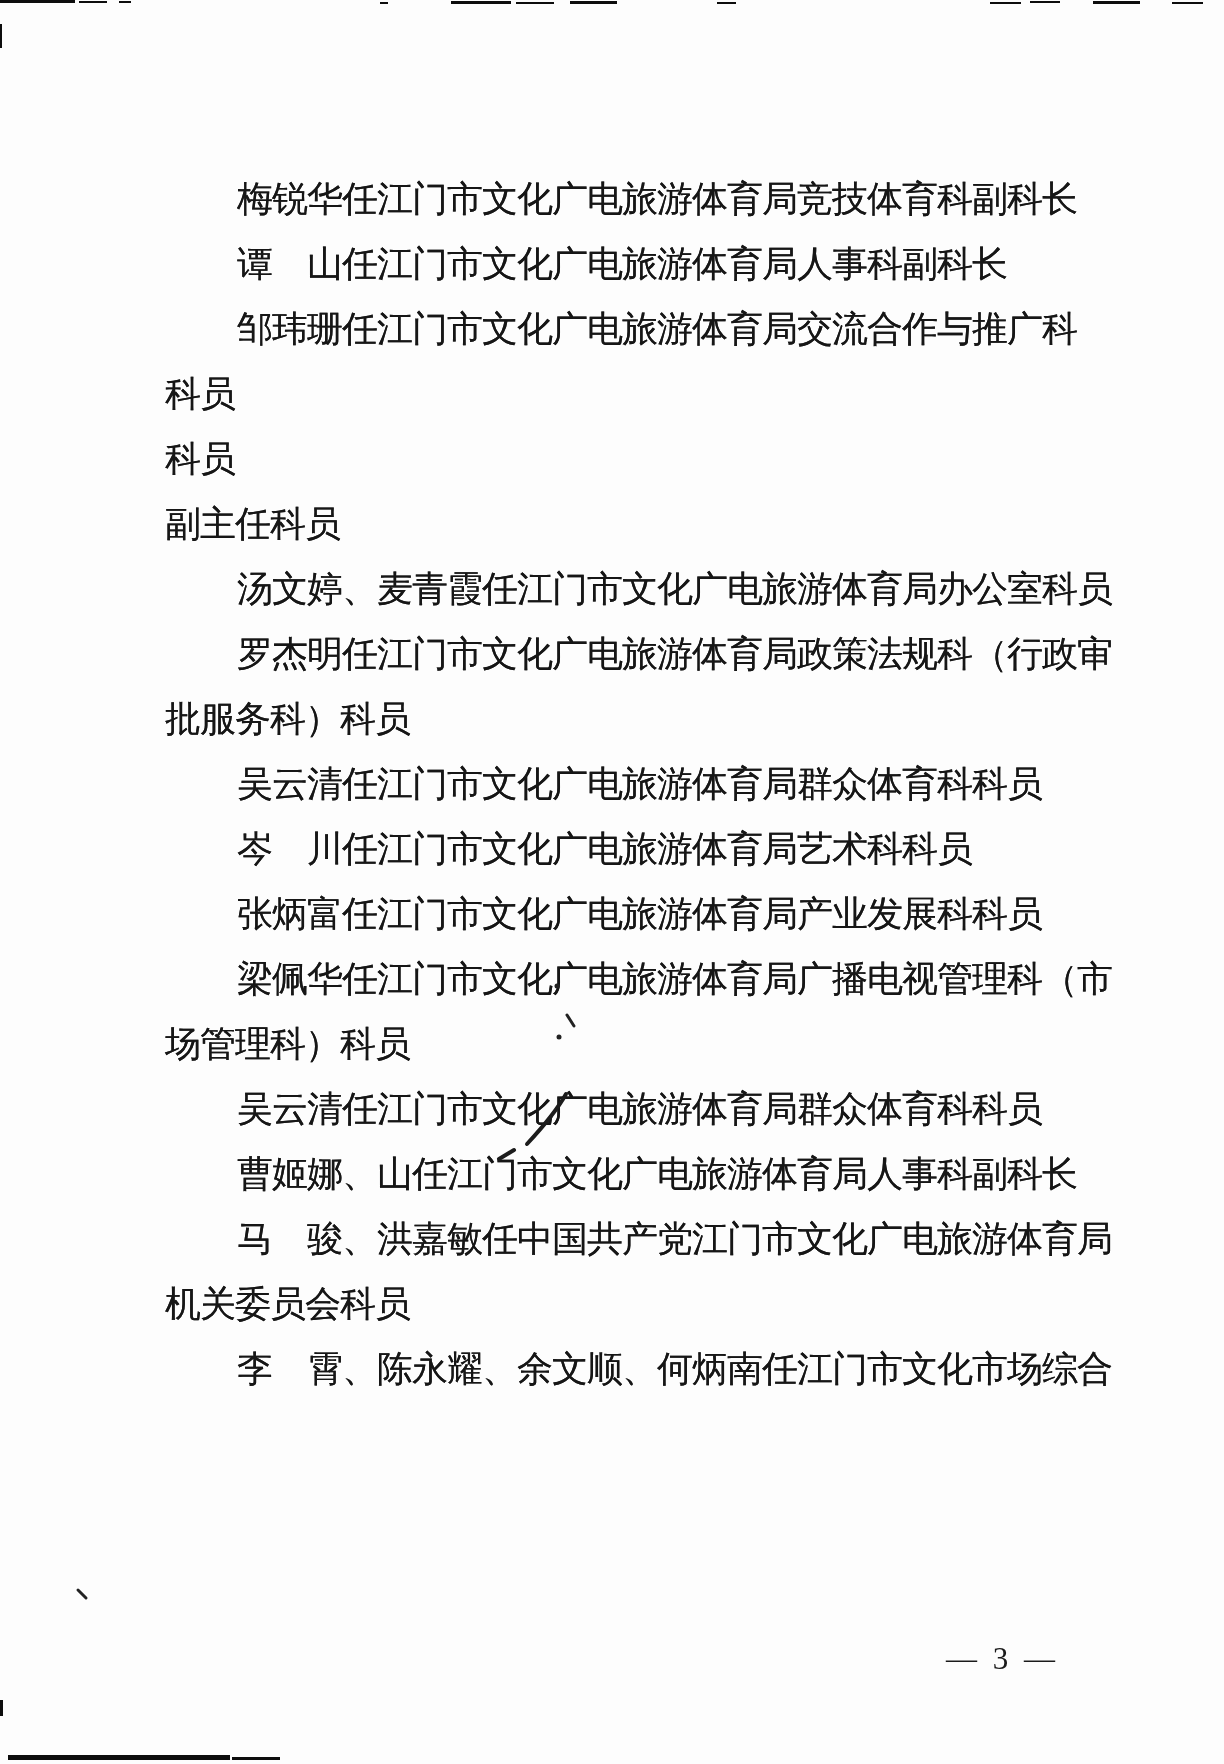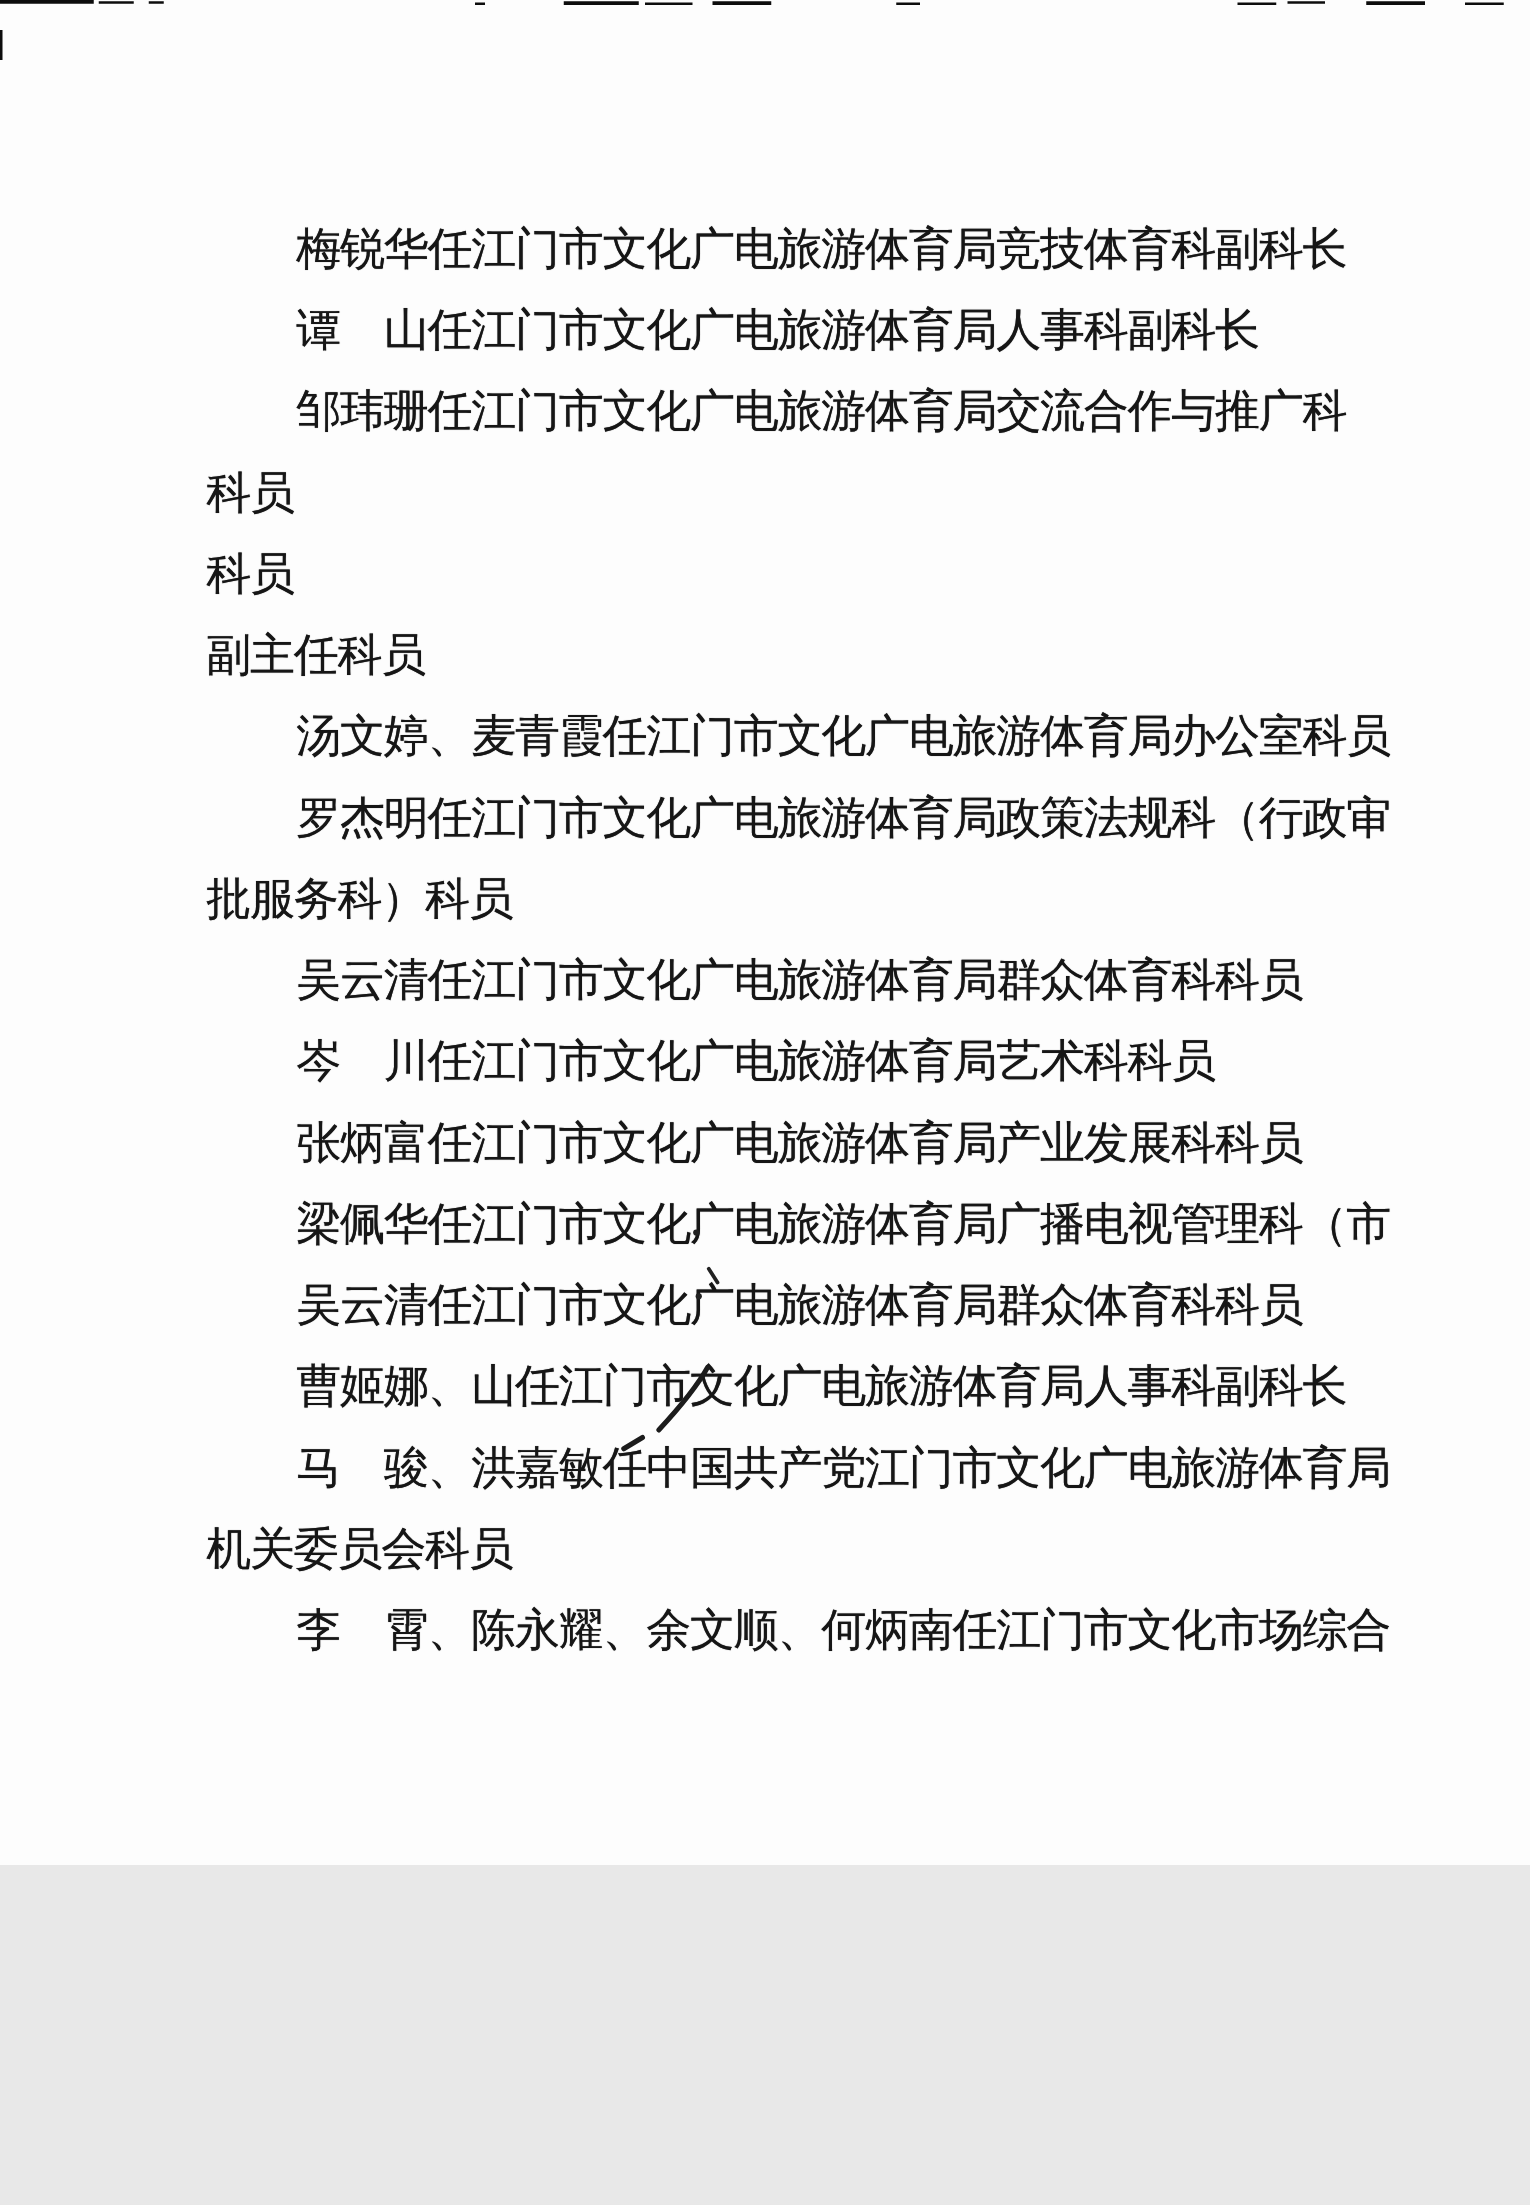--- a/index.html
+++ b/index.html
@@ -3,21 +3,21 @@
 <meta charset="utf-8">
 <style>
   html, body {
     margin: 0;
     padding: 0;
     background: #e8e8e8;
   }
   .page {
     position: relative;
     width: 1224px;
-    height: 1492px;
+    height: 1764px;
     margin: 0 auto;
     background: #fdfdfd;
     overflow: hidden;
     font-family: "Liberation Serif", serif;
     color: #141414;
   }
   .text-block {
     position: absolute;
     left: 165px;
     top: 167px;
@@ -92,20 +92,21 @@
         <div class="line">科员</div>
         <div class="line">科员</div>
         <div class="line">副主任科员</div>
         <div class="line indent">汤文婷、麦青霞任江门市文化广电旅游体育局办公室科员</div>
         <div class="line indent">罗杰明任江门市文化广电旅游体育局政策法规科（行政审</div>
         <div class="line">批服务科）科员</div>
         <div class="line indent">吴云清任江门市文化广电旅游体育局群众体育科科员</div>
         <div class="line indent">岑　川任江门市文化广电旅游体育局艺术科科员</div>
         <div class="line indent">张炳富任江门市文化广电旅游体育局产业发展科科员</div>
         <div class="line indent">梁佩华任江门市文化广电旅游体育局广播电视管理科（市</div>
+        <div class="line">场管理科）科员</div>
         <div class="line indent">吴云清任江门市文化广电旅游体育局群众体育科科员</div>
         <div class="line indent">曹姬娜、山任江门市文化广电旅游体育局人事科副科长</div>
         <div class="line indent">马　骏、洪嘉敏任中国共产党江门市文化广电旅游体育局</div>
         <div class="line">机关委员会科员</div>
         <div class="line indent">李　霄、陈永耀、余文顺、何炳南任江门市文化市场综合</div>
       </div>
   </div>
 
   <svg class="marks-overlay" viewBox="0 0 1224 1764" xmlns="http://www.w3.org/2000/svg">
     <path d="M566,1094 C556,1112 540,1130 527,1144" stroke="#1c1c1c" stroke-width="4" fill="none" stroke-linecap="round"></path>

